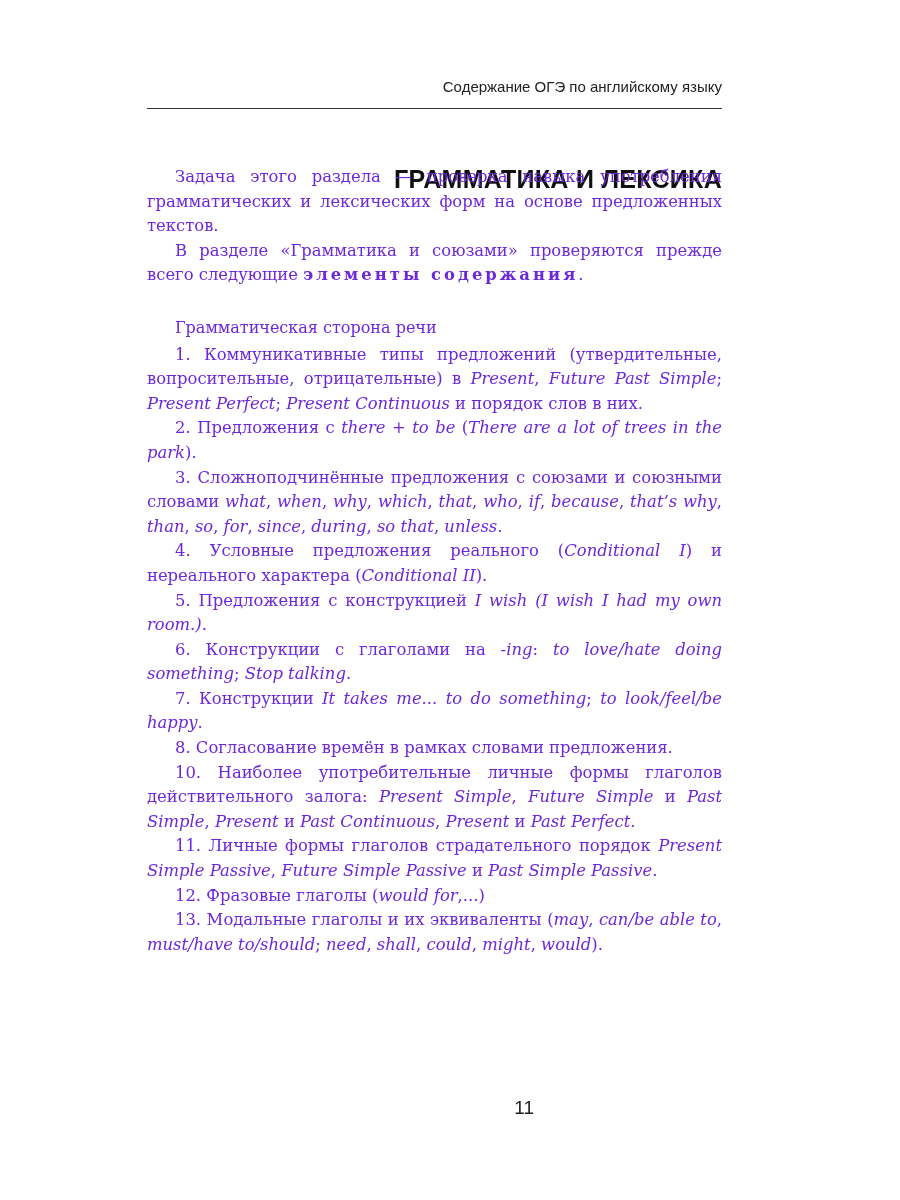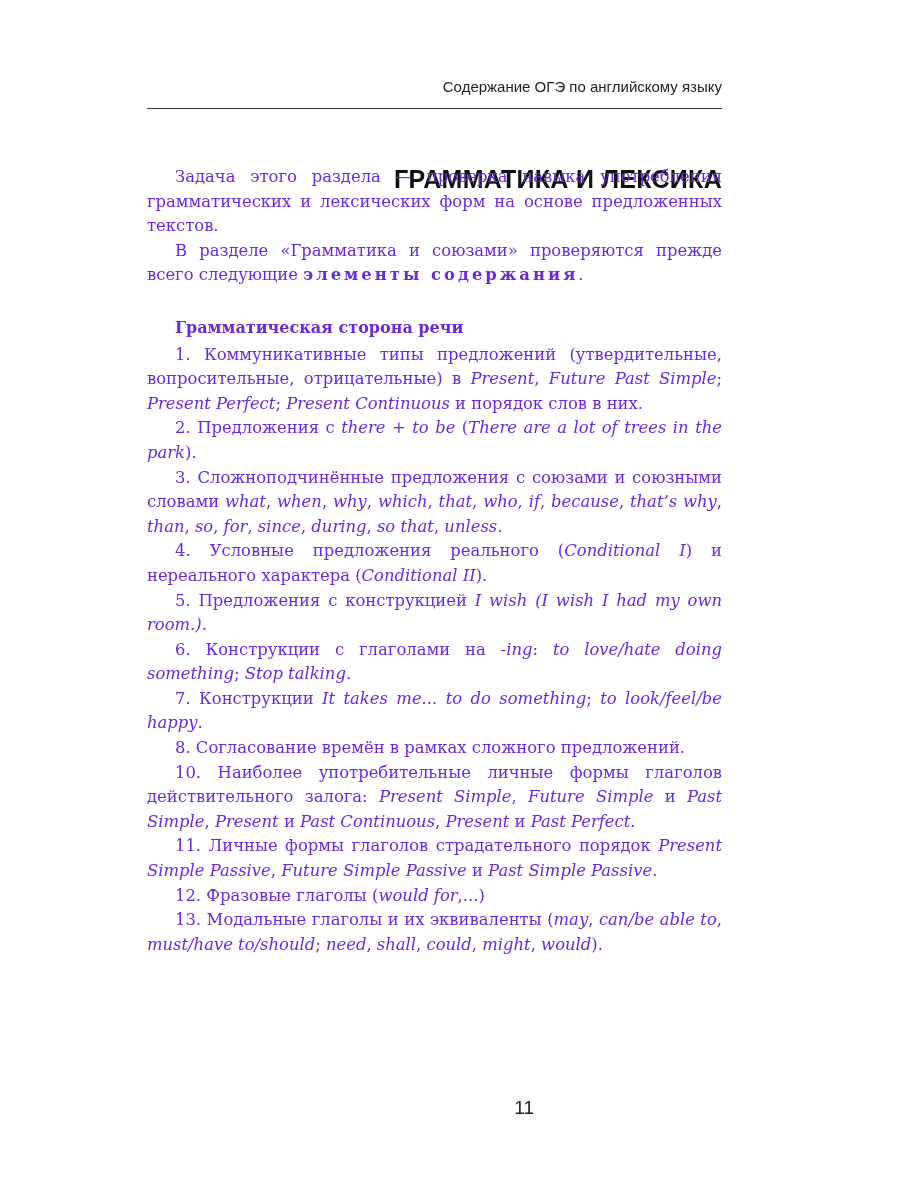--- a/index.html
+++ b/index.html
@@ -13,21 +13,21 @@
     .title {
       position: absolute; top: 121px; left: 0; width: 575px; text-align: right;
       font-family: "Liberation Sans", sans-serif; font-weight: bold; font-size: 25px; letter-spacing: 0.3px; color: #111; margin-top: 44px;
     }
     .body {
       position: absolute; top: 165px; left: 0; width: 575px;
       font-family: "DejaVu Serif", serif; font-size: 16.4px; line-height: 24.6px;
       text-align: justify; color: #6d28d9;
     }
     .body p { margin: 0; text-indent: 28px; }
-    .body h3 { margin: 0; padding-left: 28px; font-family: "DejaVu Serif", serif; font-size: 16px; font-weight: bold; line-height: 24.6px; margin-top: 28px; margin-bottom: 2px; }
+    .body h3 { margin: 0; padding-left: 28px; font-family: "DejaVu Serif", serif; font-size: 16px; font-weight: normal; line-height: 24.6px; margin-top: 28px; margin-bottom: 2px; }
     .spaced { letter-spacing: 3px; font-weight: bold; }
     .it { font-style: italic; }
     .page-number {
       position: absolute; top: 1097px; right: 188px;
       font-family: "Liberation Sans", sans-serif; font-size: 19px; color: #222;
     }
   </style>
 </head>
 <body>
 
@@ -43,21 +43,21 @@
     <h3>Грамматическая сторона речи</h3>
 
     <div id="items">
         <p><span>1.&nbsp;</span><span>Коммуникативные типы предложений (утвердительные, вопросительные, отрицательные) в </span><span class="it">Present</span><span>, </span><span class="it">Future Past Simple</span><span>; </span><span class="it">Present Perfect</span><span>; </span><span class="it">Present Continuous</span><span> и порядок слов в них.</span></p>
         <p><span>2.&nbsp;</span><span>Предложения с </span><span class="it">there + to be</span><span> (</span><span class="it">There are a lot of trees in the park</span><span>).</span></p>
         <p><span>3.&nbsp;</span><span>Сложноподчинённые предложения с союзами и союзными словами </span><span class="it">what</span><span>, </span><span class="it">when</span><span>, </span><span class="it">why</span><span>, </span><span class="it">which</span><span>, </span><span class="it">that</span><span>, </span><span class="it">who</span><span>, </span><span class="it">if</span><span>, </span><span class="it">because</span><span>, </span><span class="it">that’s why</span><span>, </span><span class="it">than</span><span>, </span><span class="it">so</span><span>, </span><span class="it">for</span><span>, </span><span class="it">since</span><span>, </span><span class="it">during</span><span>, </span><span class="it">so that</span><span>, </span><span class="it">unless</span><span>.</span></p>
         <p><span>4.&nbsp;</span><span>Условные предложения реального (</span><span class="it">Conditional I</span><span>) и нереального характера (</span><span class="it">Conditional II</span><span>).</span></p>
         <p><span>5.&nbsp;</span><span>Предложения с конструкцией </span><span class="it">I wish (I wish I had my own room.)</span><span>.</span></p>
         <p><span>6.&nbsp;</span><span>Конструкции с глаголами на </span><span class="it">-ing</span><span>: </span><span class="it">to love/hate doing something</span><span>; </span><span class="it">Stop talking</span><span>.</span></p>
         <p><span>7.&nbsp;</span><span>Конструкции </span><span class="it">It takes me... to do something</span><span>; </span><span class="it">to look/feel/be happy</span><span>.</span></p>
-        <p><span>8.&nbsp;</span><span>Согласование времён в рамках сложного предложений.</span></p>
+        <p><span>8.&nbsp;</span><span>Согласование времён в рамках словами предложения.</span></p>
         <p><span>10.&nbsp;</span><span>Наиболее употребительные личные формы глаголов действительного залога: </span><span class="it">Present Simple</span><span>, </span><span class="it">Future Simple</span><span> и </span><span class="it">Past Simple</span><span>, </span><span class="it">Present</span><span> и </span><span class="it">Past Continuous</span><span>, </span><span class="it">Present</span><span> и </span><span class="it">Past Perfect</span><span>.</span></p>
         <p><span>11.&nbsp;</span><span>Личные формы глаголов страдательного порядок </span><span class="it">Present Simple Passive</span><span>, </span><span class="it">Future Simple Passive</span><span> и </span><span class="it">Past Simple Passive</span><span>.</span></p>
         <p><span>12.&nbsp;</span><span>Фразовые глаголы (</span><span class="it">would for</span><span>,...)</span></p>
         <p><span>13.&nbsp;</span><span>Модальные глаголы и их эквиваленты (</span><span class="it">may</span><span>, </span><span class="it">can/be able to</span><span>, </span><span class="it">must/have to/should</span><span>; </span><span class="it">need</span><span>, </span><span class="it">shall</span><span>, </span><span class="it">could</span><span>, </span><span class="it">might</span><span>, </span><span class="it">would</span><span>).</span></p>
       </div>
   </div>
 
   <div class="page-number">11</div>
 </div>
 

